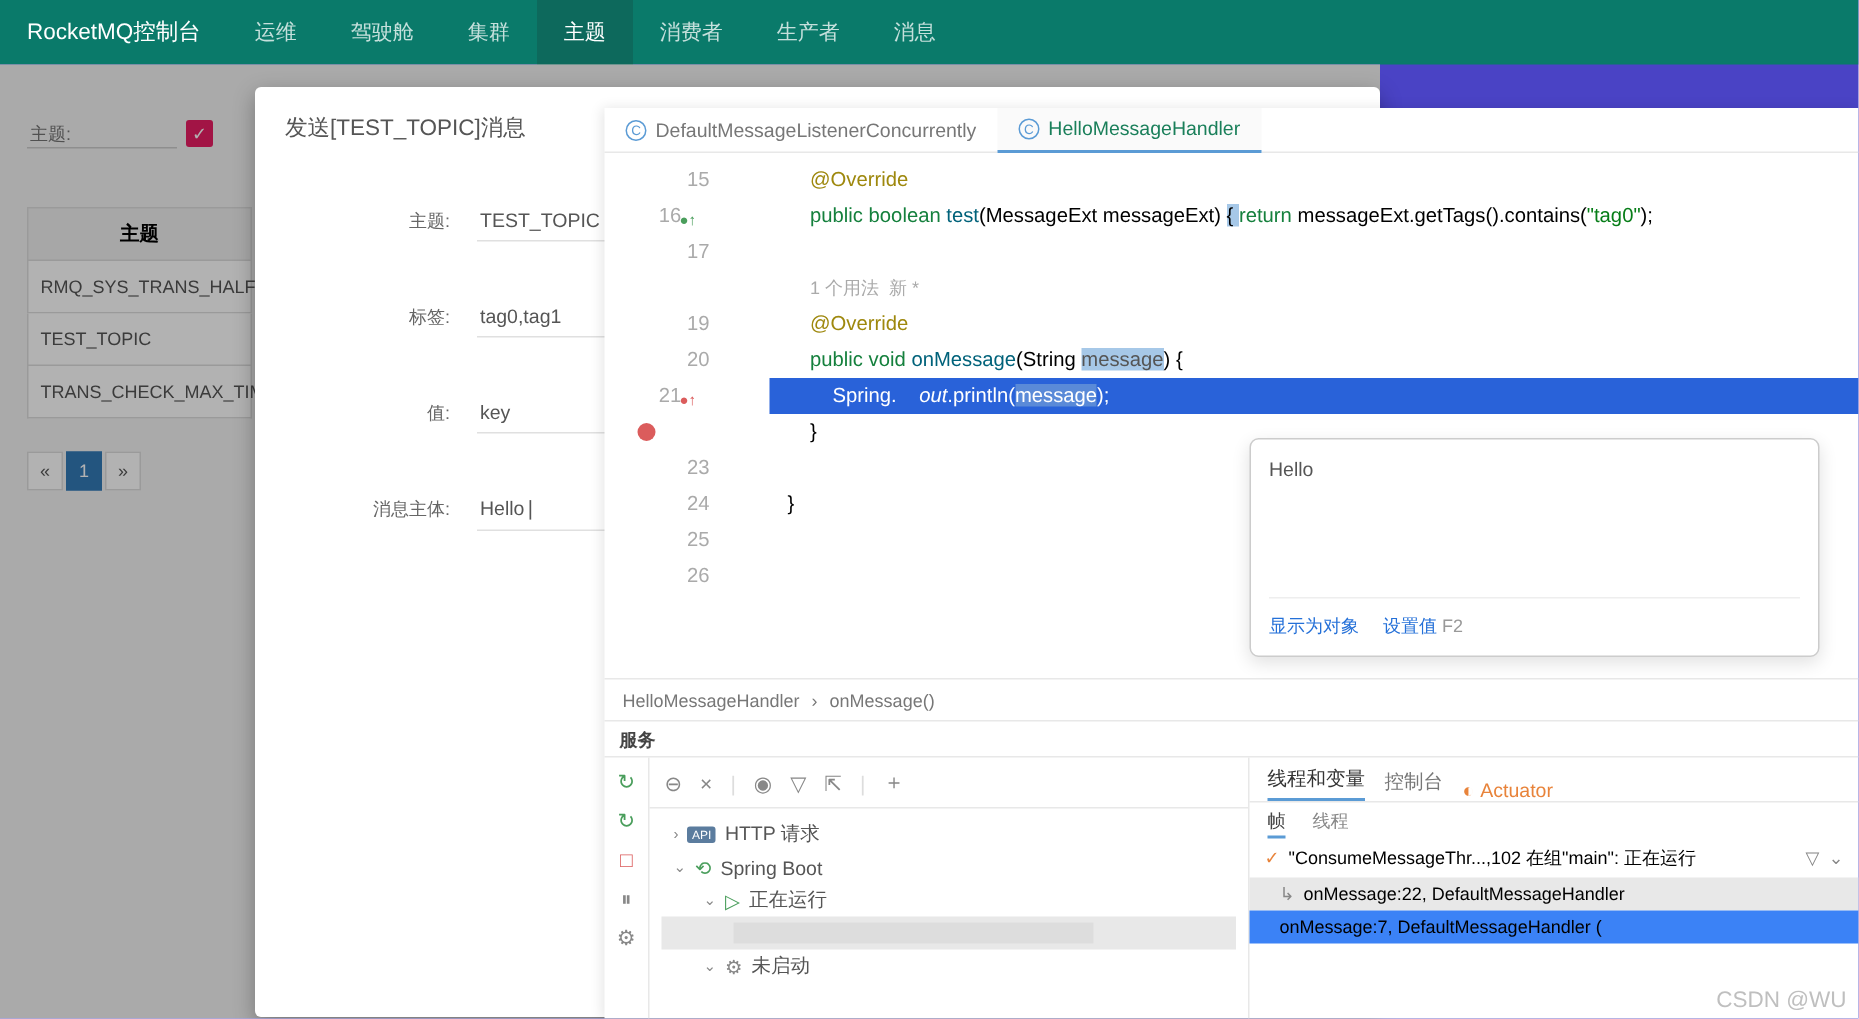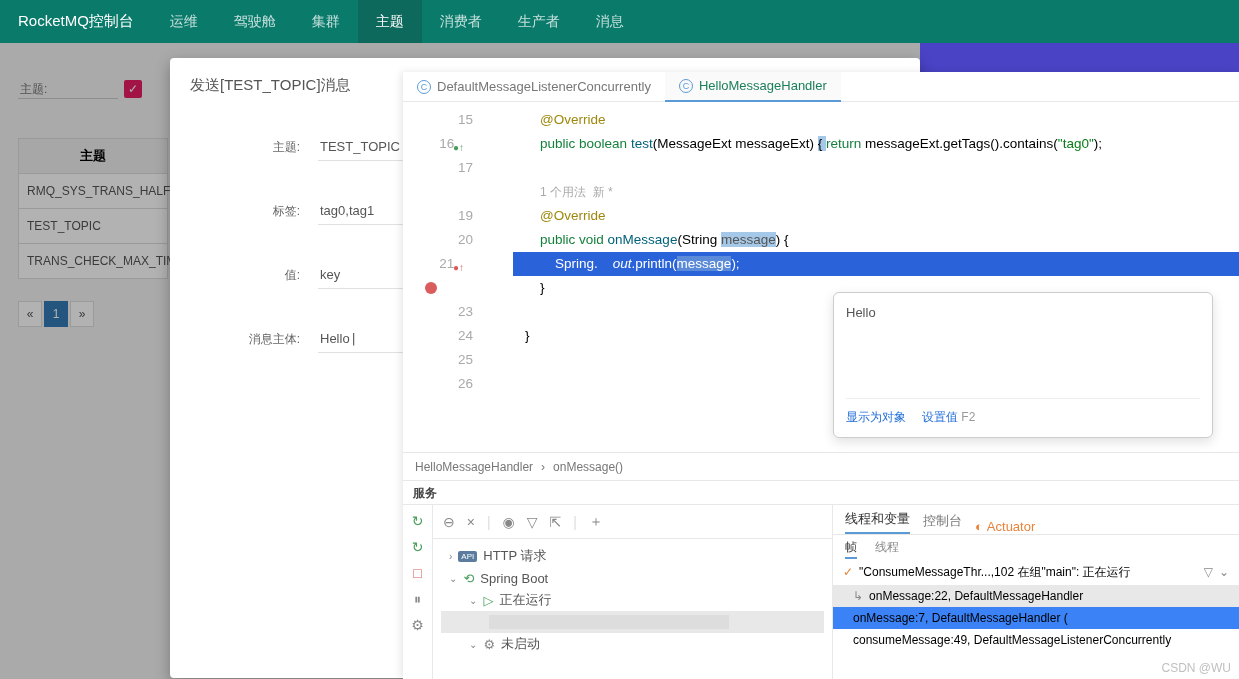--- a/index.html
+++ b/index.html
@@ -79,21 +79,21 @@
 .act { color:#e8833a; display:flex; gap:4px; align-items:center; }
 .subtabs { height:24px; display:flex; gap:18px; padding:4px 12px 0; font-size:12px; color:#888; }
 .subtabs .active { border-bottom:2px solid #5b9bd5; color:#444; }
 .thread-row { height:26px; display:flex; align-items:center; padding:0 10px; font-size:12px; gap:6px; }
 .thread-row .chk2 { color:#e8833a; }
 .thread-row .funnel { margin-left:auto; color:#888; }
 .frame { height:22px; padding:2px 20px; font-size:12px; display:flex; align-items:center; gap:6px; }
 .frame.cur { background:#e8e8e8; }
 .frame.y { background:#3b82f6; }
 .frame .arr { color:#888; }
-.watermark { position:absolute; bottom:4px; right:8px; font-size:12px; color:rgba(128,128,128,0.5); font-family:sans-serif; }
+.watermark { position:absolute; bottom:4px; right:8px; font-size:15px; color:rgba(128,128,128,0.5); font-family:sans-serif; }
 </style>
 </head>
 <body>
 
 <div class="topbar">
   <div class="brand">RocketMQ控制台</div>
   <div class="nav-item">运维</div>
   <div class="nav-item">驾驶舱</div>
   <div class="nav-item">集群</div>
   <div class="nav-item active">主题</div>
@@ -265,20 +265,17 @@
         <span class="funnel">▽</span>
         <span style="color:#888">⌄</span>
       </div>
       <div class="frame cur">
           <span class="arr">↳</span>
           <span>onMessage:22, DefaultMessageHandler</span>
         </div>
       <div class="frame y">
           <span>onMessage:7, DefaultMessageHandler (</span>
         </div>
-      <div class="frame">
-          <span>consumeMessage:49, DefaultMessageListenerConcurrently</span>
-        </div>
     </div>
   </div>
 </div>
 
 <div class="watermark">CSDN @WU</div>
 
 </body></html>

